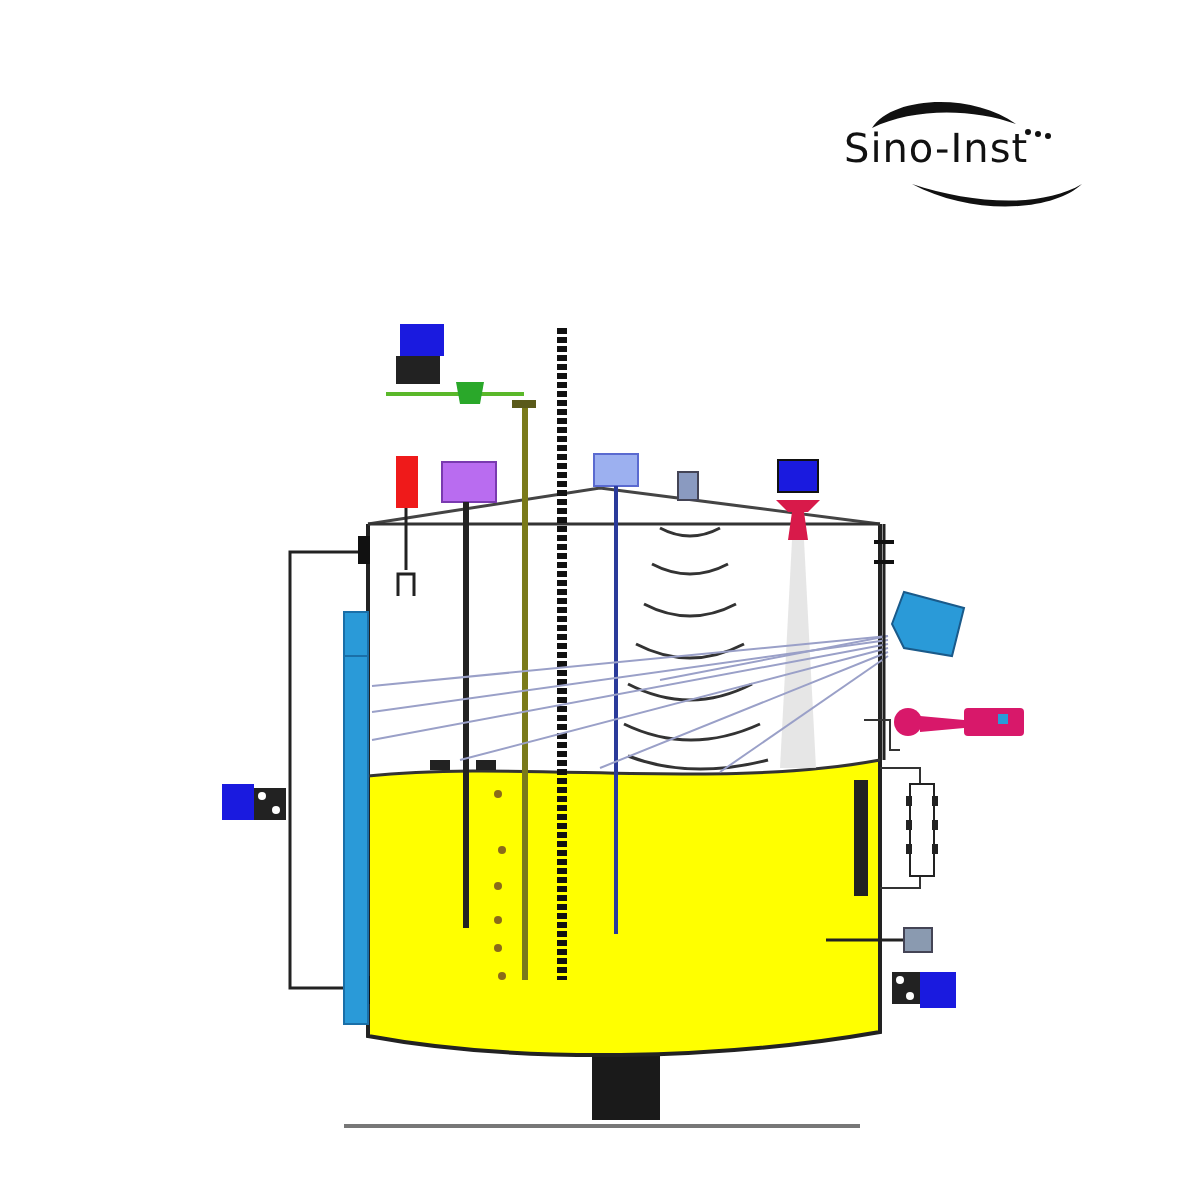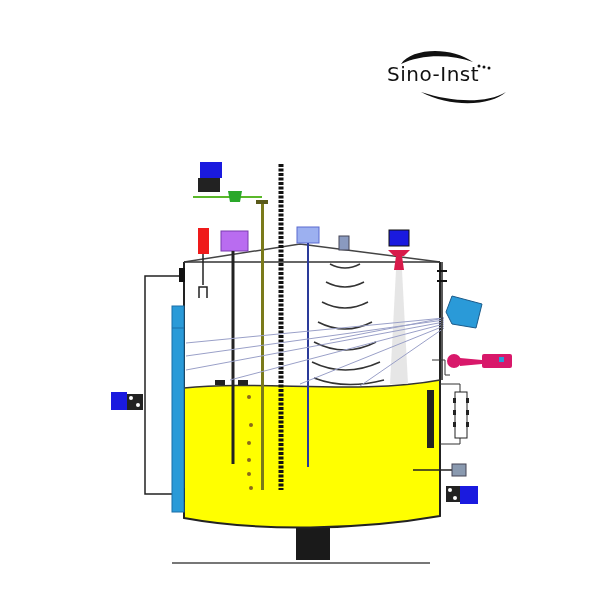--- a/index.html
+++ b/index.html
@@ -1,17 +1,17 @@
 <!DOCTYPE html>
 <html><head>
   <meta charset="utf-8">
   <style>
     html, body { margin:0; padding:0; background:#ffffff; }
     body { width:600px; height:600px; position:relative; overflow:hidden; font-family:"DejaVu Sans", sans-serif; }
-    .logo { position:absolute; left:381px; top:42px; width:140px; height:66px;text-align:right; }
+    .logo { position:absolute; left:416px; top:42px; width:140px; height:66px;text-align:right; }
     .logo-text { position:absolute; left:6px; top:20px; font-family:"DejaVu Sans", sans-serif; font-size:20px; color:#111; letter-spacing:0.5px; }
     svg.diagram { position:absolute; left:0; top:0; }
   </style>
 </head>
 <body>
 
 <div class="logo">
   <svg width="140" height="66" viewBox="0 0 140 66">
     <path d="M20 22 C 30 6, 70 4, 92 20 C 70 12, 40 12, 20 22 Z" fill="#111"></path>
     <circle cx="98" cy="24" r="1.5" fill="#111"></circle>

